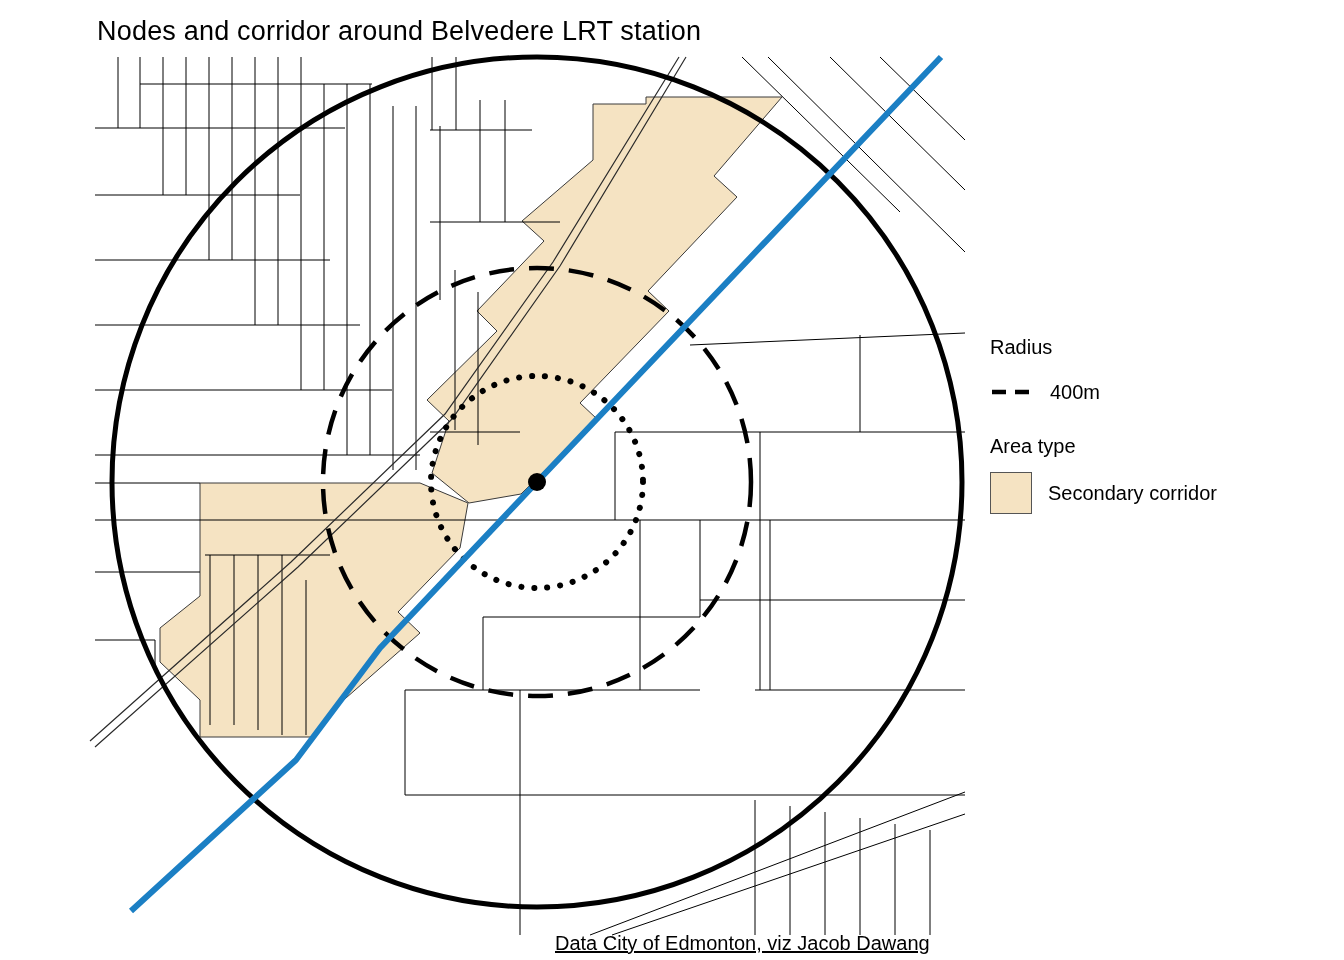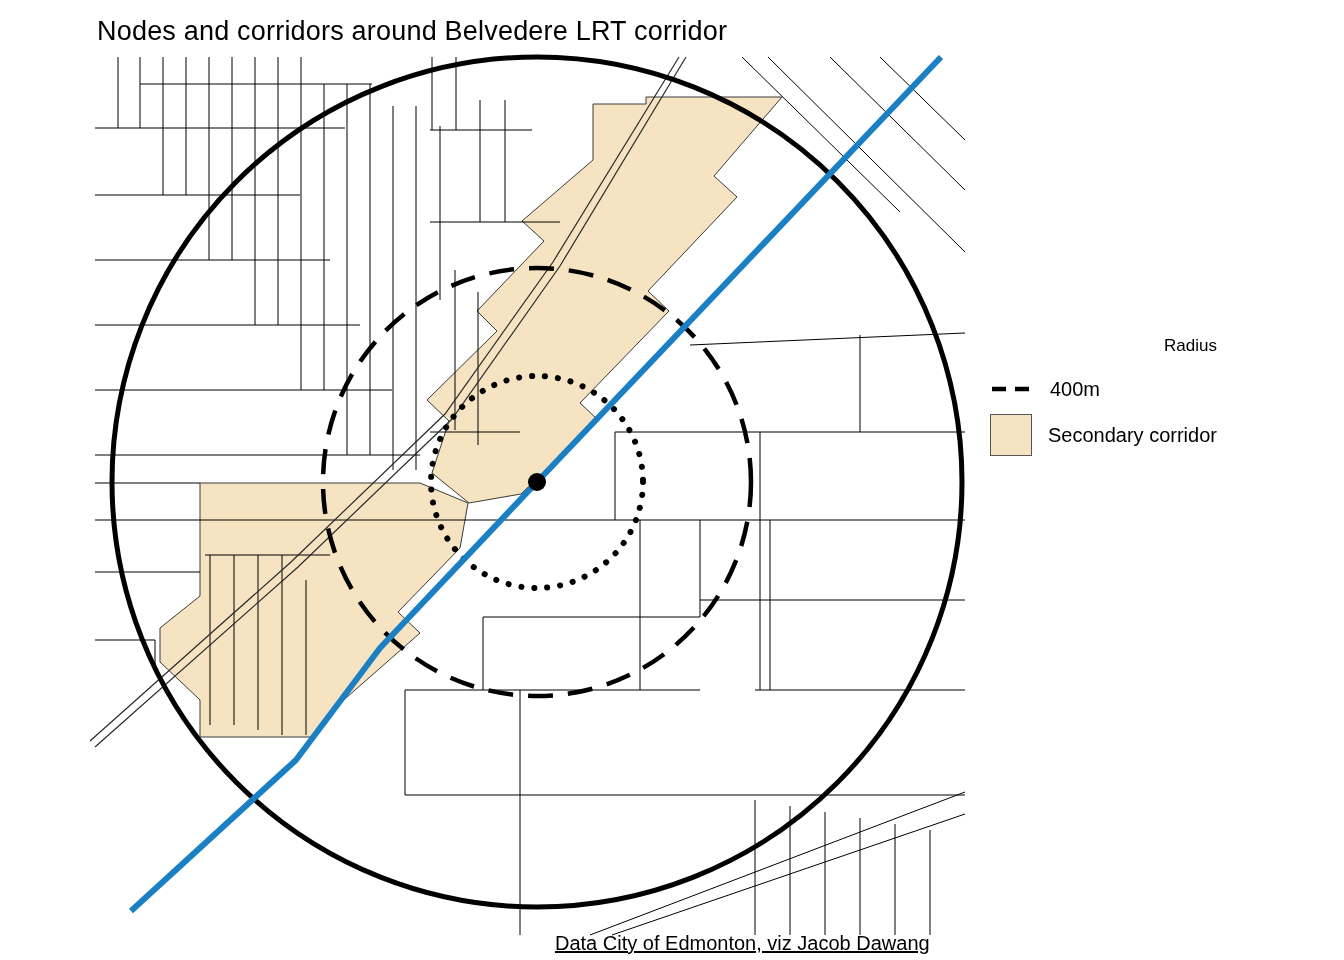--- a/index.html
+++ b/index.html
@@ -12,35 +12,35 @@
   }
   .map-svg{position:absolute;left:0;top:0;}
   .street{stroke:#000;stroke-width:1;fill:none;}
   .rail{stroke:#2a2a2a;stroke-width:1.2;fill:none;}
   .corridor{stroke-width:1;fill-opacity:1;}
   .circle-200{fill:none;stroke:#000;stroke-width:6;stroke-dasharray:0.1 12.9;stroke-linecap:round;}
   .circle-400{fill:none;stroke:#000;stroke-width:4.5;stroke-dasharray:25 15;}
   .circle-800{fill:none;stroke:#000;stroke-width:5;}
   .lrt{fill:none;stroke-width:6;stroke-linejoin:round;}
   .legend{position:absolute;left:990px;top:336px;}
-  .legend-title{font-size:17px;margin-bottom:10px;text-align:right;}
+  .legend-title{font-size:20px;margin-bottom:10px;}
   .legend-title.area{margin-top:20px;margin-bottom:12px;}
   .legend-item{display:flex;align-items:center;height:46px;}
   .legend-label{font-size:20px;margin-left:16px;}
   .sample{flex:0 0 auto;}
   .l-dotted{stroke:#000;stroke-width:5.5;stroke-dasharray:0.1 12;stroke-linecap:round;}
   .l-dashed{stroke:#000;stroke-width:4.5;stroke-dasharray:14 9;}
   .l-solid{stroke:#000;stroke-width:4.5;}
   .swatch{display:inline-block;width:42px;height:42px;border:1px solid #555;box-sizing:border-box;}
   .caption{position:absolute;left:555px;top:932px;font-size:20px;text-decoration:underline;}
 </style>
 </head>
 <body>
 
-<div class="page-title">Nodes and corridors around Belvedere LRT corridor</div>
+<div class="page-title">Nodes and corridor around Belvedere LRT station</div>
 
 <svg class="map-svg" width="1344" height="960" viewBox="0 0 1344 960">
 
   <polygon class="corridor" points="593,160 593,104 646,104 646,97 782,97 714,176 737,197 648,291 669,311 580,403 597,419 521,494 469,503 432,473 449,421 427,400 497,331 477,311 544,241 522,221" fill="#f5e3c2" stroke="#3a3a3a"></polygon>
   <polygon class="corridor" points="200,483 420,483 468,503 460,548 398,612 420,633 338,705 312,737 200,737 200,700 160,662 160,628 200,596" fill="#f5e3c2" stroke="#3a3a3a"></polygon>
 
   <path class="street" d="M118 57V128M140 57V128M163 57V195M186 57V195M209 57V260M232 57V260M255 57V325M278 57V325M301 57V390M324 84V390M347 84V455M370 84V455M393 106V470M416 106V470M440 126V300M95 128H345M95 195H300M95 260H330M95 325H360M95 390H392M95 455H420M140 84H372M95 520H965M95 483H200M95 572H200M95 640H155M155 640V668"></path>
   <path class="street" d="M432 57V130M456 57V130M430 130H532M480 100V222M505 100V222M430 222H560M455 270V430M478 292V445M430 432H520"></path>
   <path class="street" d="M742 57L900 212M768 57L965 252M830 57L965 190M880 57L965 140"></path>
   <path class="street" d="M690 345L965 333M615 432H965M615 432V520M760 432V690M860 335V432M700 520V617M640 520V690M770 520V690M700 600H965M755 690H965"></path>
@@ -63,20 +63,21 @@
 
 
   <div class="legend-item">
     <svg class="sample" width="44" height="12">
       <line class="l-dashed" x1="2" y1="6" x2="44" y2="6"></line>
     </svg>
     <span class="legend-label">400m</span>
   </div>
 
 
+  <div class="legend-title area">Area type</div>
 
   <div class="legend-item">
     <span class="swatch" style="background: rgb(245, 227, 194);"></span>
     <span class="legend-label">Secondary corridor</span>
   </div>
 </div>
 
 <div class="caption">Data City of Edmonton, viz Jacob Dawang</div>
 
 </body></html>

